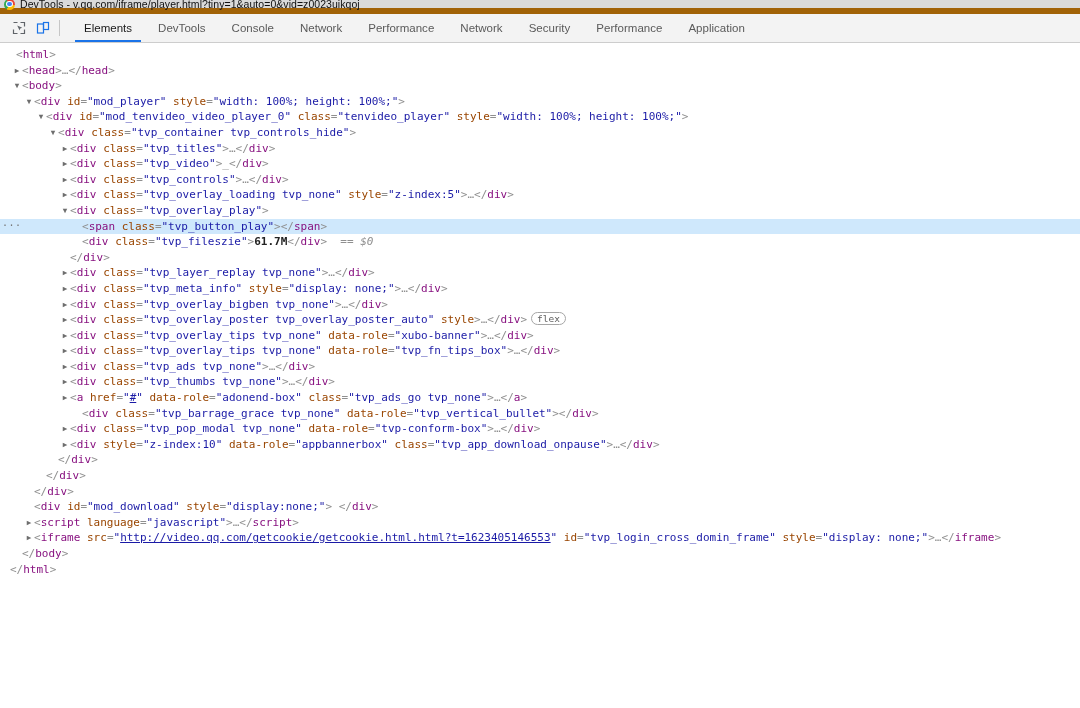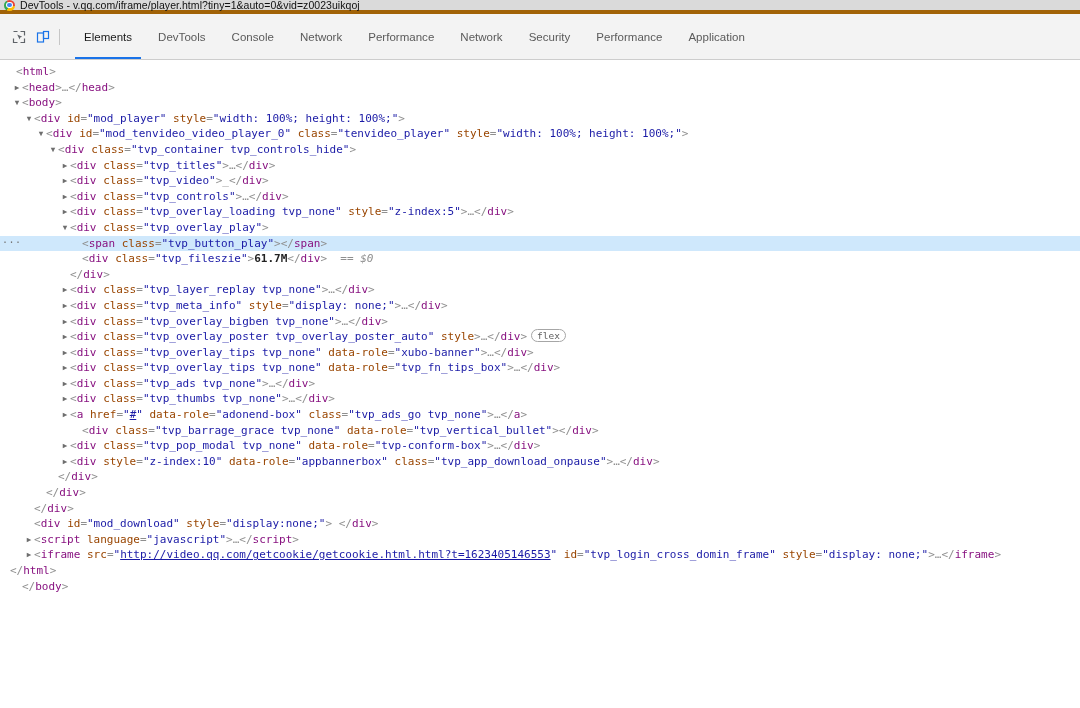--- a/index.html
+++ b/index.html
@@ -16,21 +16,21 @@
   }
 
   
   .titlebar {
     height: 14px;
     background: #dadada;
     display: flex;
     align-items: center;
     padding: 0 4px;
     box-sizing: border-box;
-    border-bottom: 4px solid #a16207;
+    border-bottom: 6px solid #a16207;
   }
   .chrome-logo {
     width: 11px;
     height: 11px;
     border-radius: 50%;
     margin-right: 5px;
     flex: 0 0 auto;
     background:
       conic-gradient(from -30deg,
         #ea4335 0deg 120deg,
@@ -50,21 +50,21 @@
   }
   .titlebar-text {
     font-size: 10.5px;
     color: #101010;
     white-space: nowrap;
     letter-spacing: .05px;
   }
 
   
   .toolbar {
-    height: 46px;
+    height: 29px;
     background: #f3f3f3;
     border-bottom: 1px solid #cdcdcd;
     display: flex;
     align-items: stretch;
     box-sizing: border-box;
   }
   .tool-btns {
     display: flex;
     align-items: center;
     padding: 0 6px 0 8px;
@@ -235,15 +235,15 @@
     <div class="node" style="padding-left: 70px;"><span class="twisty">▶</span><span class="code"><span class="punct">&lt;</span><span class="tag">a</span> <span class="attr">href</span><span class="punct">=</span><span class="val">"</span><span class="link">#</span><span class="val">"</span> <span class="attr">data-role</span><span class="punct">=</span><span class="val">"adonend-box"</span> <span class="attr">class</span><span class="punct">=</span><span class="val">"tvp_ads_go tvp_none"</span><span class="punct">&gt;</span><span class="comment">…</span><span class="punct">&lt;/</span><span class="tag">a</span><span class="punct">&gt;</span></span></div>
     <div class="node" style="padding-left: 82px;"><span class="code"><span class="punct">&lt;</span><span class="tag">div</span> <span class="attr">class</span><span class="punct">=</span><span class="val">"tvp_barrage_grace tvp_none"</span> <span class="attr">data-role</span><span class="punct">=</span><span class="val">"tvp_vertical_bullet"</span><span class="punct">&gt;&lt;/</span><span class="tag">div</span><span class="punct">&gt;</span></span></div>
     <div class="node" style="padding-left: 70px;"><span class="twisty">▶</span><span class="code"><span class="punct">&lt;</span><span class="tag">div</span> <span class="attr">class</span><span class="punct">=</span><span class="val">"tvp_pop_modal tvp_none"</span> <span class="attr">data-role</span><span class="punct">=</span><span class="val">"tvp-conform-box"</span><span class="punct">&gt;</span><span class="comment">…</span><span class="punct">&lt;/</span><span class="tag">div</span><span class="punct">&gt;</span></span></div>
     <div class="node" style="padding-left: 70px;"><span class="twisty">▶</span><span class="code"><span class="punct">&lt;</span><span class="tag">div</span> <span class="attr">style</span><span class="punct">=</span><span class="val">"z-index:10"</span> <span class="attr">data-role</span><span class="punct">=</span><span class="val">"appbannerbox"</span> <span class="attr">class</span><span class="punct">=</span><span class="val">"tvp_app_download_onpause"</span><span class="punct">&gt;</span><span class="comment">…</span><span class="punct">&lt;/</span><span class="tag">div</span><span class="punct">&gt;</span></span></div>
     <div class="node" style="padding-left: 58px;"><span class="code"><span class="punct">&lt;/</span><span class="tag">div</span><span class="punct">&gt;</span></span></div>
     <div class="node" style="padding-left: 46px;"><span class="code"><span class="punct">&lt;/</span><span class="tag">div</span><span class="punct">&gt;</span></span></div>
     <div class="node" style="padding-left: 34px;"><span class="code"><span class="punct">&lt;/</span><span class="tag">div</span><span class="punct">&gt;</span></span></div>
     <div class="node" style="padding-left: 34px;"><span class="code"><span class="punct">&lt;</span><span class="tag">div</span> <span class="attr">id</span><span class="punct">=</span><span class="val">"mod_download"</span> <span class="attr">style</span><span class="punct">=</span><span class="val">"display:none;"</span><span class="punct">&gt;</span> <span class="punct">&lt;/</span><span class="tag">div</span><span class="punct">&gt;</span></span></div>
     <div class="node" style="padding-left: 34px;"><span class="twisty">▶</span><span class="code"><span class="punct">&lt;</span><span class="tag">script</span> <span class="attr">language</span><span class="punct">=</span><span class="val">"javascript"</span><span class="punct">&gt;</span><span class="comment">…</span><span class="punct">&lt;/</span><span class="tag">script</span><span class="punct">&gt;</span></span></div>
     <div class="node" style="padding-left: 34px;"><span class="twisty">▶</span><span class="code"><span class="punct">&lt;</span><span class="tag">iframe</span> <span class="attr">src</span><span class="punct">=</span><span class="val">"</span><span class="link">http://video.qq.com/getcookie/getcookie.html.html?t=1623405146553</span><span class="val">"</span> <span class="attr">id</span><span class="punct">=</span><span class="val">"tvp_login_cross_domin_frame"</span> <span class="attr">style</span><span class="punct">=</span><span class="val">"display: none;"</span><span class="punct">&gt;</span><span class="comment">…</span><span class="punct">&lt;/</span><span class="tag">iframe</span><span class="punct">&gt;</span></span></div>
+    <div class="node" style="padding-left: 22px;"><span class="code"><span class="punct">&lt;/</span><span class="tag">body</span><span class="punct">&gt;</span></span></div>
     <div class="node" style="padding-left: 10px;"><span class="code"><span class="punct">&lt;/</span><span class="tag">html</span><span class="punct">&gt;</span></span></div>
-    <div class="node" style="padding-left: 22px;"><span class="code"><span class="punct">&lt;/</span><span class="tag">body</span><span class="punct">&gt;</span></span></div>
   </div>
 
 </body></html>

